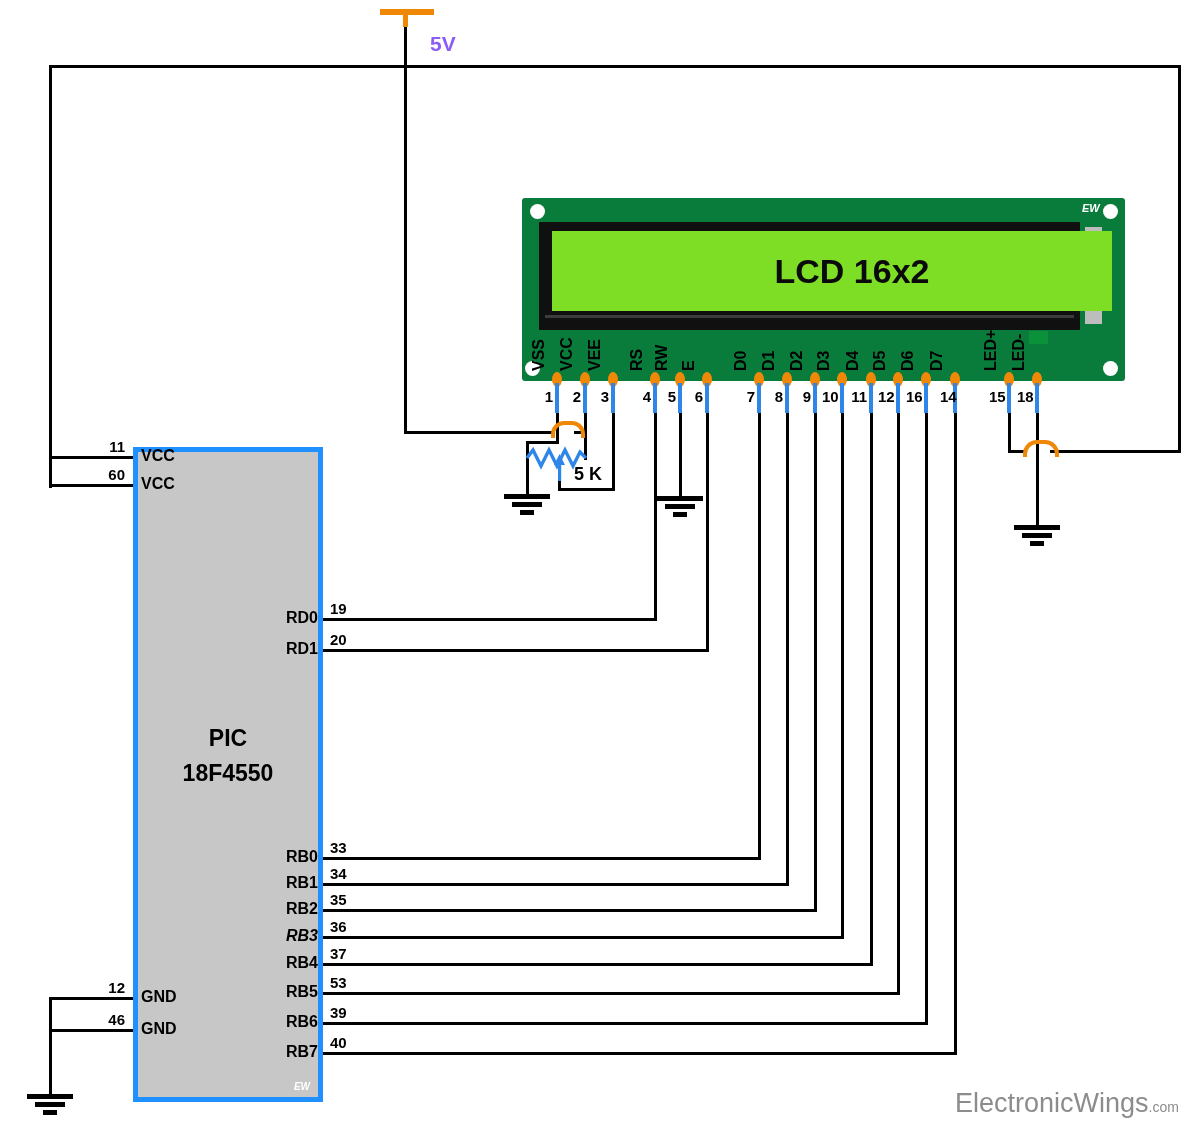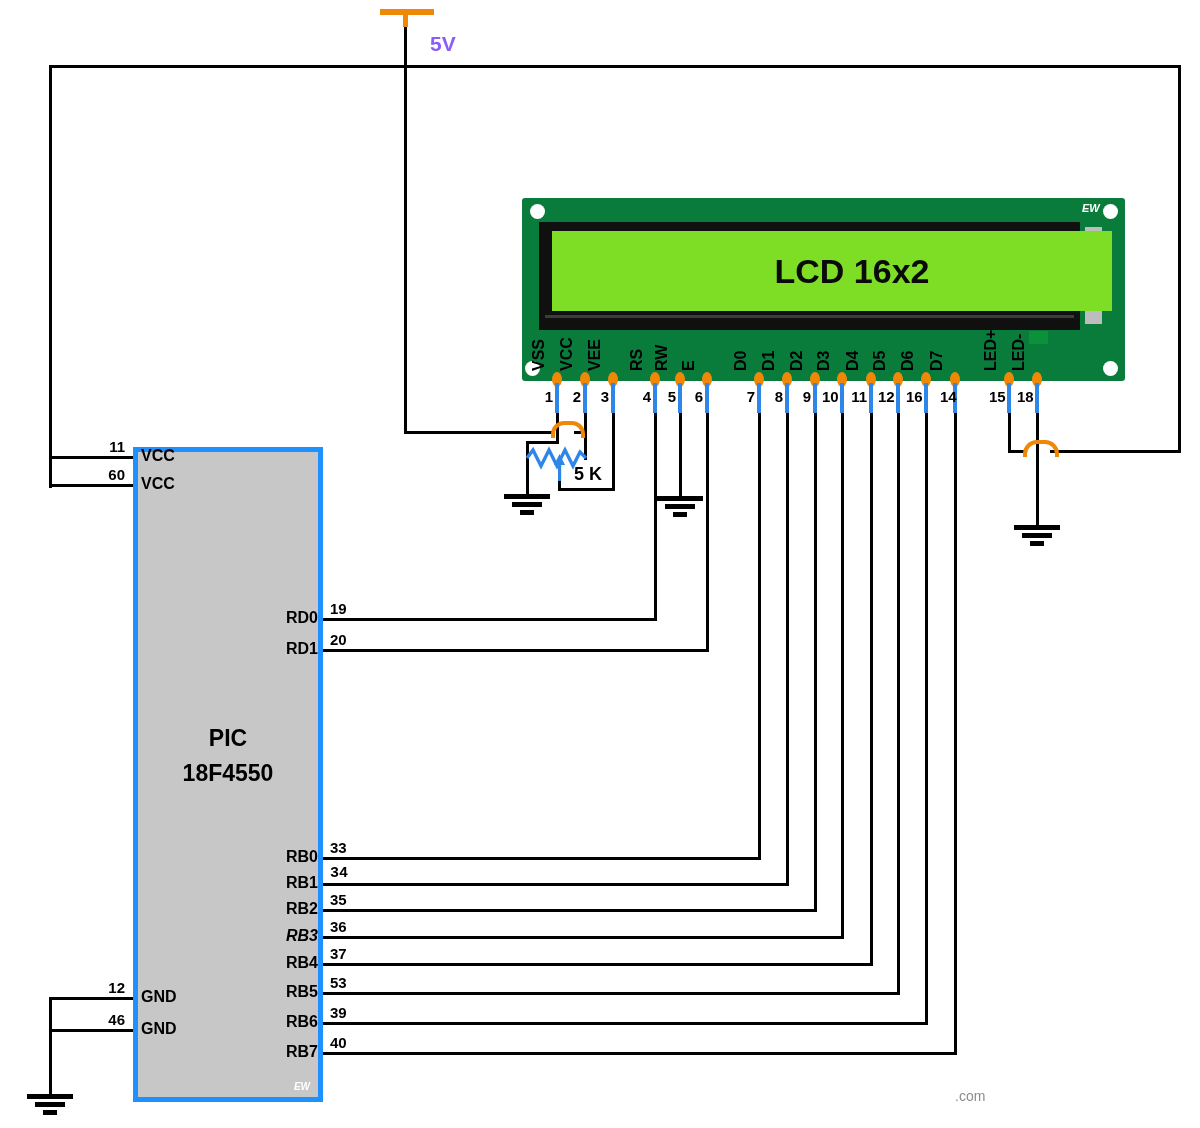--- a/index.html
+++ b/index.html
@@ -213,25 +213,26 @@
   <div class="mlab-r" style="top:874px;">RB1</div>
   <div class="mlab-r" style="top:900px;">RB2</div>
   <div class="mlab-r" style="top:927px;font-style:italic;">RB3</div>
   <div class="mlab-r" style="top:954px;">RB4</div>
   <div class="mlab-r" style="top:983px;">RB5</div>
   <div class="mlab-r" style="top:1013px;">RB6</div>
   <div class="mlab-r" style="top:1043px;">RB7</div>
   <div class="mnum-r" style="top:600px;">19</div>
   <div class="mnum-r" style="top:631px;">20</div>
   <div class="mnum-r" style="top:839px;">33</div>
-  <div class="mnum-r" style="top:865px;font-family:Liberation Mono, monospace;">34</div>
+  <div class="mnum-r" style="top:865px;">34</div>
   <div class="mnum-r" style="top:891px;">35</div>
   <div class="mnum-r" style="top:918px;">36</div>
   <div class="mnum-r" style="top:945px;">37</div>
   <div class="mnum-r" style="top:974px;">53</div>
   <div class="mnum-r" style="top:1004px;">39</div>
   <div class="mnum-r" style="top:1034px;">40</div>
 
   <div style="position:absolute;left:955px;top:1088px;display:flex;align-items:baseline;color:#8C8C8C;">
+    <span style="font-size:27px;">ElectronicWings</span>
       <span style="font-size:14px;">.com</span>
   </div>
 
 </div>
 
 </body></html>

